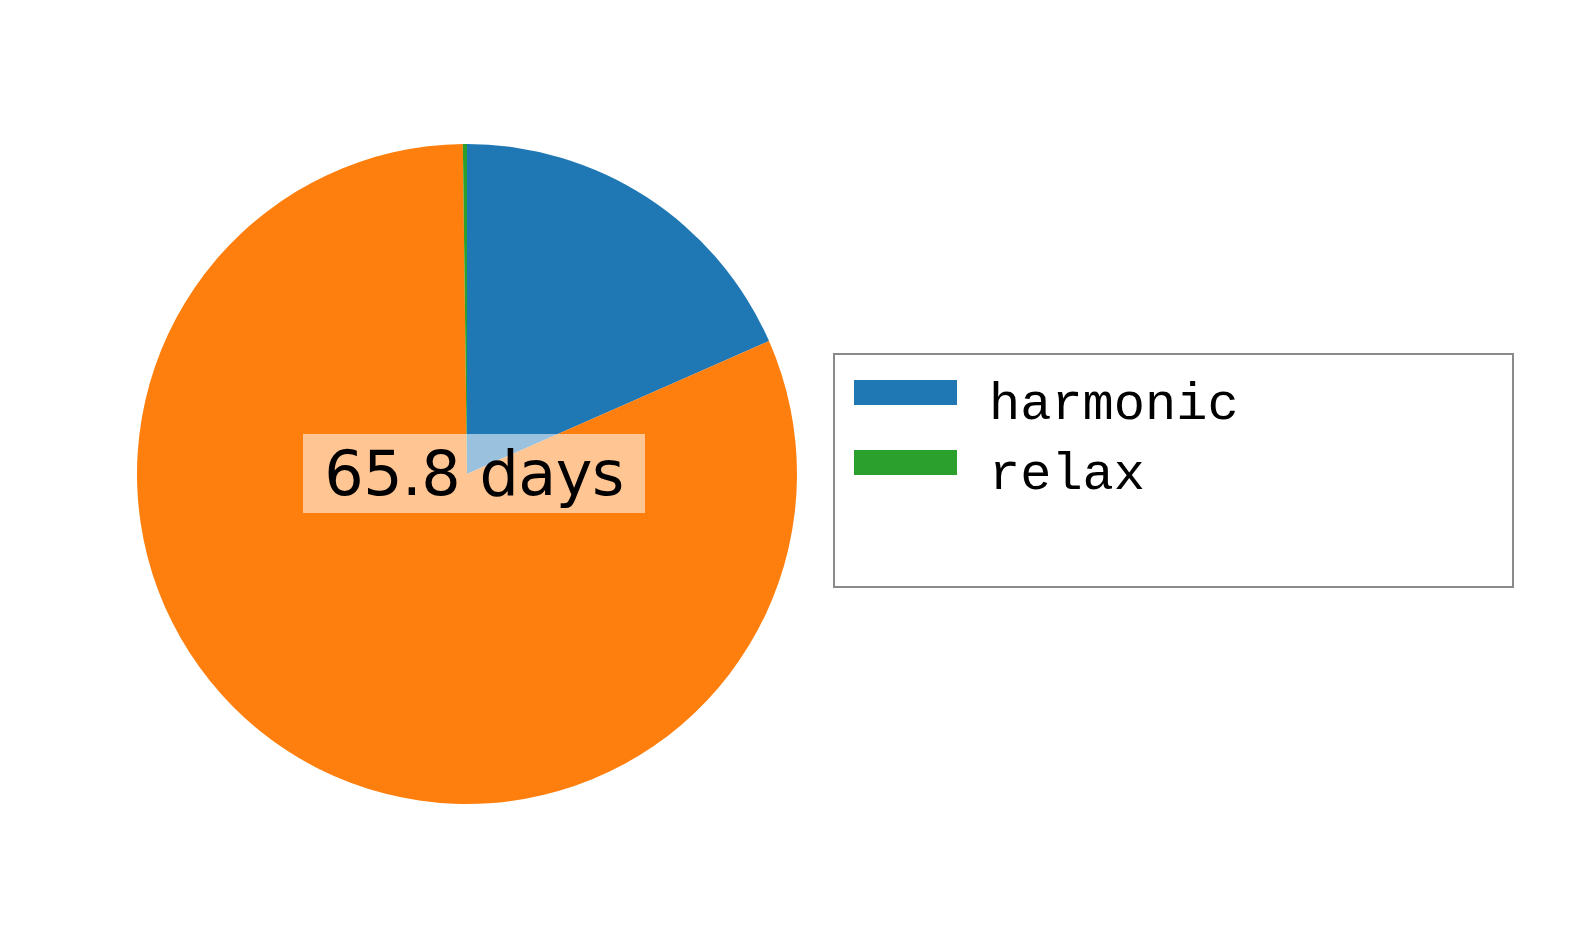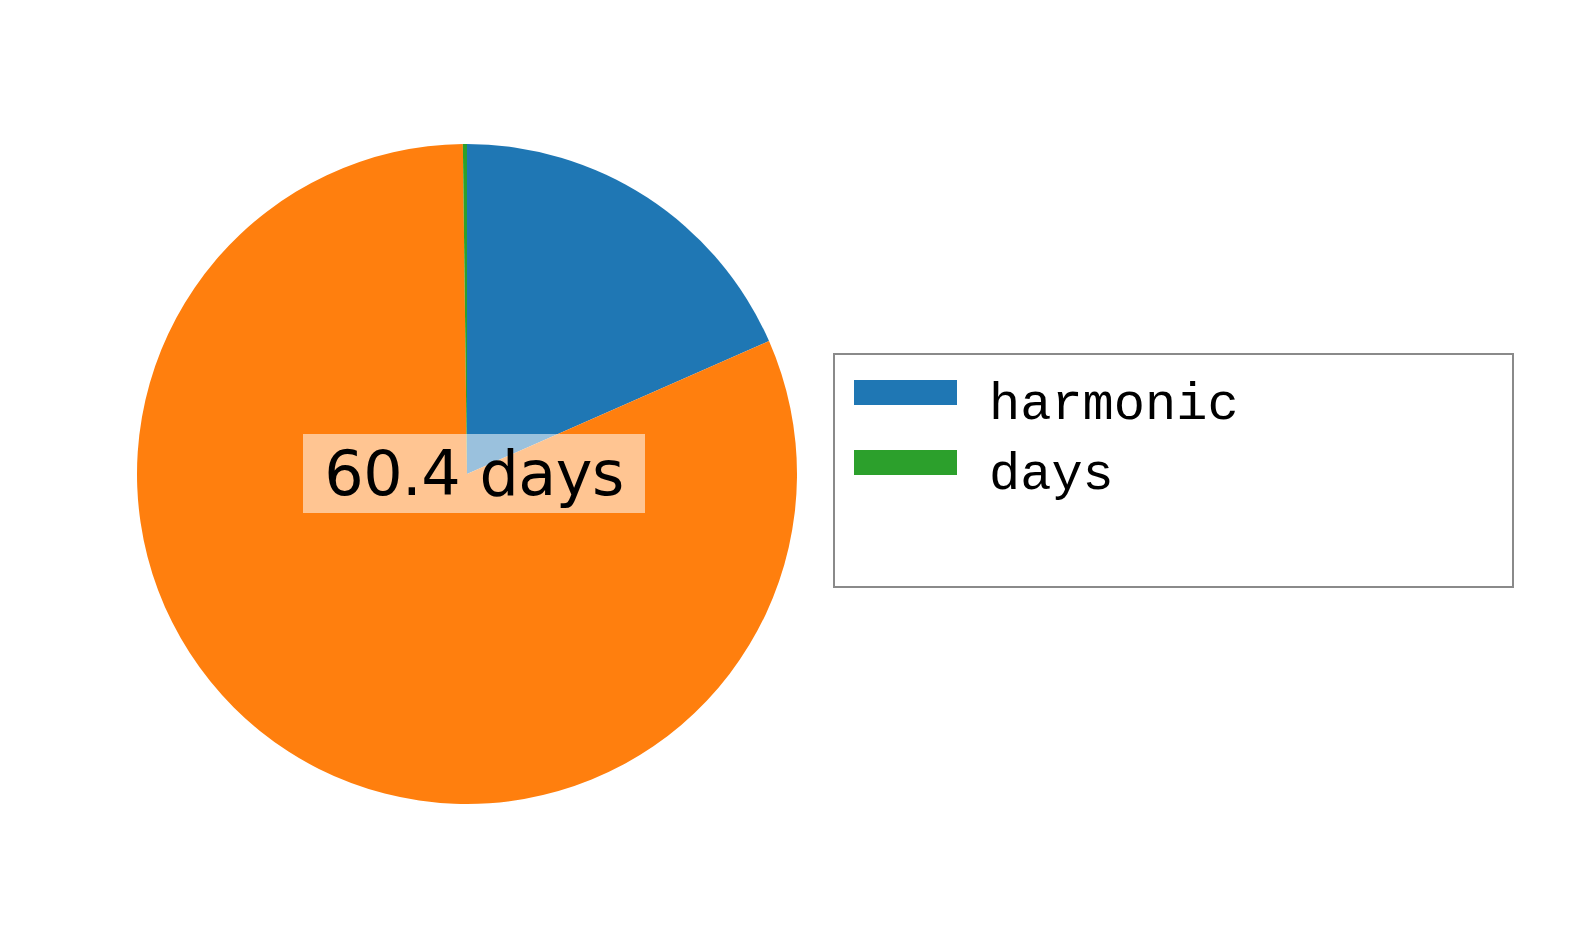--- a/index.html
+++ b/index.html
@@ -88,29 +88,29 @@
 
   <svg id="pie-svg" viewBox="0 0 1584 951" preserveAspectRatio="none">
 
     <g id="pie-slices">
         <path d="M 467 474 L 467.00 144.00 A 330 330 0 0 1 769.03 341.04 Z" fill="#1f77b4"></path>
         <path d="M 467 474 L 769.03 341.04 A 330 330 0 1 1 462.85 144.03 Z" fill="#ff7f0e"></path>
         <path d="M 467 474 L 462.85 144.03 A 330 330 0 0 1 467.00 144.00 Z" fill="#2ca02c"></path>
       </g>
   </svg>
 
-  <div id="pie-center-label">60.4 days</div>
+  <div id="pie-center-label">65.8 days</div>
 
   <div id="legend">
 
     <div class="legend-row">
       <span class="legend-swatch" style="background: rgb(31, 119, 180);"></span>
       <span class="legend-label">harmonic</span>
     </div>
 
 
     <div class="legend-row">
       <span class="legend-swatch" style="background: rgb(44, 160, 44);"></span>
-      <span class="legend-label">days</span>
+      <span class="legend-label">relax</span>
     </div>
 
   </div>
 </div>
 
 </body></html>

